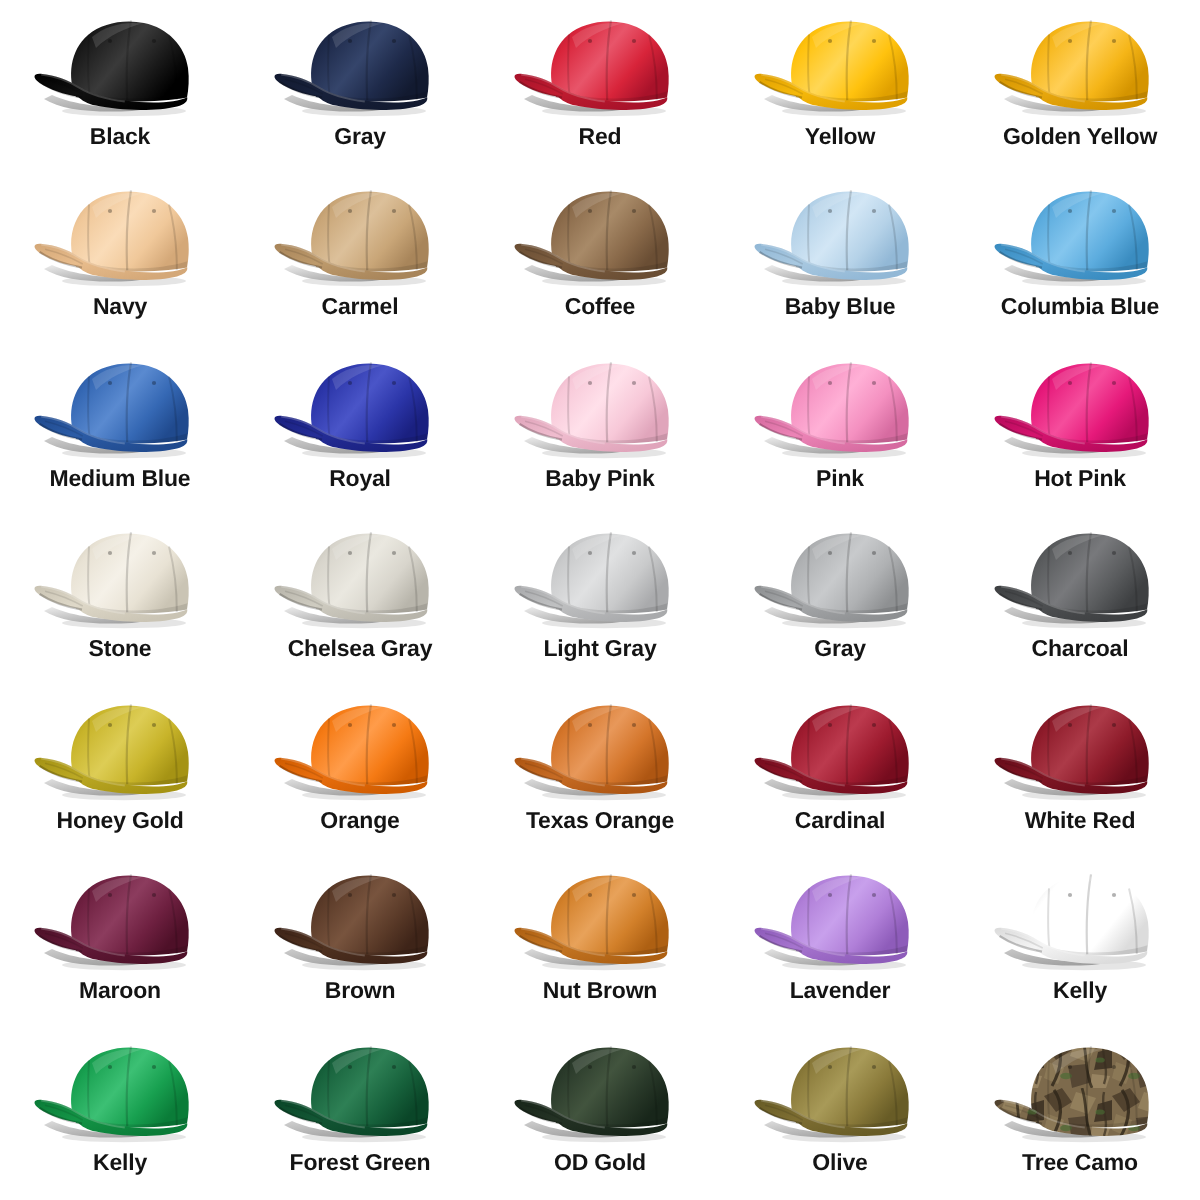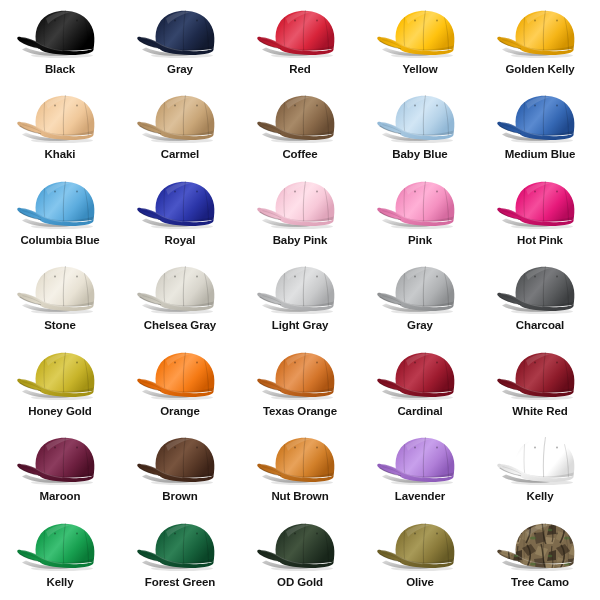--- a/index.html
+++ b/index.html
@@ -351,21 +351,21 @@
              C70,50.8 52,50.4 40,47.8 C35.6,46.8 32.8,45.2 31,43.2 Z" fill="url(#bc4)"></path>
 
     <path d="M12.6,32.3 C20.4,33.2 26.6,35.7 31.8,39
              C37,42.2 45,44.6 54.4,45.8" stroke="#fff" stroke-opacity="0.20" stroke-width="1" fill="none"></path>
 
     <path d="M11.8,36.0 C18,40.2 26,42.6 33,43.8" stroke="#000" stroke-opacity="0.22" stroke-width="1.1" fill="none"></path>
 
     <path d="M14.5,34.6 C22,36.4 28,39 33.4,42" stroke="#000" stroke-opacity="0.10" stroke-width="0.8" fill="none"></path>
   </svg>
       </div>
-      <div class="swatch-label">Golden Kelly</div>
+      <div class="swatch-label">Golden Yellow</div>
     </div>
     <div class="swatch">
       <div class="cap-wrap">
   <svg class="cap-svg" viewBox="0 0 104 56" xmlns="http://www.w3.org/2000/svg">
     <defs>
 
       <linearGradient id="gc5" x1="0" y1="0" x2="1" y2="0.55">
         <stop offset="0%" stop-color="#d4a878"></stop>
         <stop offset="22%" stop-color="#f0c89a"></stop>
         <stop offset="52%" stop-color="#fadcb8"></stop>
@@ -411,21 +411,21 @@
              C70,50.8 52,50.4 40,47.8 C35.6,46.8 32.8,45.2 31,43.2 Z" fill="url(#bc5)"></path>
 
     <path d="M12.6,32.3 C20.4,33.2 26.6,35.7 31.8,39
              C37,42.2 45,44.6 54.4,45.8" stroke="#fff" stroke-opacity="0.20" stroke-width="1" fill="none"></path>
 
     <path d="M11.8,36.0 C18,40.2 26,42.6 33,43.8" stroke="#000" stroke-opacity="0.22" stroke-width="1.1" fill="none"></path>
 
     <path d="M14.5,34.6 C22,36.4 28,39 33.4,42" stroke="#000" stroke-opacity="0.10" stroke-width="0.8" fill="none"></path>
   </svg>
       </div>
-      <div class="swatch-label">Khaki</div>
+      <div class="swatch-label">Navy</div>
     </div>
     <div class="swatch">
       <div class="cap-wrap">
   <svg class="cap-svg" viewBox="0 0 104 56" xmlns="http://www.w3.org/2000/svg">
     <defs>
 
       <linearGradient id="gc6" x1="0" y1="0" x2="1" y2="0.55">
         <stop offset="0%" stop-color="#a8855a"></stop>
         <stop offset="22%" stop-color="#c9a678"></stop>
         <stop offset="52%" stop-color="#dcc09a"></stop>
@@ -598,20 +598,80 @@
     <path d="M14.5,34.6 C22,36.4 28,39 33.4,42" stroke="#000" stroke-opacity="0.10" stroke-width="0.8" fill="none"></path>
   </svg>
       </div>
       <div class="swatch-label">Baby Blue</div>
     </div>
     <div class="swatch">
       <div class="cap-wrap">
   <svg class="cap-svg" viewBox="0 0 104 56" xmlns="http://www.w3.org/2000/svg">
     <defs>
 
+      <linearGradient id="gc10" x1="0" y1="0" x2="1" y2="0.55">
+        <stop offset="0%" stop-color="#3a8cc0"></stop>
+        <stop offset="22%" stop-color="#5cacde"></stop>
+        <stop offset="52%" stop-color="#84c6ee"></stop>
+        <stop offset="78%" stop-color="#5cacde"></stop>
+        <stop offset="100%" stop-color="#3a8cc0"></stop>
+      </linearGradient>
+      <linearGradient id="bc10" x1="0.05" y1="0" x2="0.9" y2="0.8">
+        <stop offset="0%" stop-color="#3a8cc0"></stop>
+        <stop offset="45%" stop-color="#4fa0d4"></stop>
+        <stop offset="100%" stop-color="#3a8cc0"></stop>
+      </linearGradient>
+      <linearGradient id="uc10" x1="0" y1="0" x2="0.8" y2="1">
+        <stop offset="0%" stop-color="#e0e0e0"></stop>
+        <stop offset="100%" stop-color="#9a9a9a"></stop>
+      </linearGradient>
+    </defs>
+
+    <ellipse cx="54" cy="50.5" rx="31" ry="2.6" fill="#000" opacity="0.10"></ellipse>
+
+    <path d="M14,44.5 C23,50 38,51.5 58,50.5 L74,48.5 C58,50 32,49 18,42.5 Z" fill="url(#uc10)"></path>
+
+    <path d="M30,43.5 C25.5,34 27,20 36,12.5 C43,6.5 54,4.5 64,6.5
+             C76,9 84.5,18 86,29 C86.7,34.5 86.3,39.5 85.5,43.8
+             C70,46.5 45,46.5 30,43.5 Z" fill="url(#gc10)"></path>
+
+    <path d="M57.5,5.2 C55.5,17 55,31 55.6,45.2" stroke="#000" stroke-opacity="0.17" stroke-width="1.1" fill="none"></path>
+
+    <path d="M36.5,12.2 C36,22 35.5,34 37,44.6" stroke="#000" stroke-opacity="0.13" stroke-width="1" fill="none"></path>
+
+    <path d="M76.5,12.2 C79,22 80.5,33 80.4,45" stroke="#000" stroke-opacity="0.13" stroke-width="1" fill="none"></path>
+
+    <path d="M38,13.5 C45,7.5 55,5.6 63,6.8 C55,9 46,13 40,19 Z" fill="#fff" opacity="0.13"></path>
+
+    <path d="M30,40 C46,45.5 70,45.5 85.7,40.6 L85.5,43.8
+             C70,46.6 45,46.6 30,43.5 Z" fill="#000" opacity="0.10"></path>
+
+    <circle cx="47" cy="15.5" r="1.05" fill="#000" opacity="0.30"></circle>
+    <circle cx="69" cy="15.5" r="1.05" fill="#000" opacity="0.30"></circle>
+
+    <path d="M31,43.2 C24,42.2 17,40 11.5,36.2 C8.2,33.9 8.6,31.6 12.4,31.9
+             C20,32.6 26,35 31.2,38.2 C36,41.2 44,44 54,45.3
+             C68,47 80,46.4 85.6,43.6 C86,45.6 84.4,47.2 80.5,48.2
+             C70,50.8 52,50.4 40,47.8 C35.6,46.8 32.8,45.2 31,43.2 Z" fill="url(#bc10)"></path>
+
+    <path d="M12.6,32.3 C20.4,33.2 26.6,35.7 31.8,39
+             C37,42.2 45,44.6 54.4,45.8" stroke="#fff" stroke-opacity="0.20" stroke-width="1" fill="none"></path>
+
+    <path d="M11.8,36.0 C18,40.2 26,42.6 33,43.8" stroke="#000" stroke-opacity="0.22" stroke-width="1.1" fill="none"></path>
+
+    <path d="M14.5,34.6 C22,36.4 28,39 33.4,42" stroke="#000" stroke-opacity="0.10" stroke-width="0.8" fill="none"></path>
+  </svg>
+      </div>
+      <div class="swatch-label">Columbia Blue</div>
+    </div>
+    <div class="swatch">
+      <div class="cap-wrap">
+  <svg class="cap-svg" viewBox="0 0 104 56" xmlns="http://www.w3.org/2000/svg">
+    <defs>
+
       <linearGradient id="gc9" x1="0" y1="0" x2="1" y2="0.55">
         <stop offset="0%" stop-color="#204a8e"></stop>
         <stop offset="22%" stop-color="#3568b4"></stop>
         <stop offset="52%" stop-color="#5a8ad0"></stop>
         <stop offset="78%" stop-color="#3568b4"></stop>
         <stop offset="100%" stop-color="#204a8e"></stop>
       </linearGradient>
       <linearGradient id="bc9" x1="0.05" y1="0" x2="0.9" y2="0.8">
         <stop offset="0%" stop-color="#204a8e"></stop>
         <stop offset="45%" stop-color="#2c5ca6"></stop>
@@ -652,80 +712,20 @@
 
     <path d="M12.6,32.3 C20.4,33.2 26.6,35.7 31.8,39
              C37,42.2 45,44.6 54.4,45.8" stroke="#fff" stroke-opacity="0.20" stroke-width="1" fill="none"></path>
 
     <path d="M11.8,36.0 C18,40.2 26,42.6 33,43.8" stroke="#000" stroke-opacity="0.22" stroke-width="1.1" fill="none"></path>
 
     <path d="M14.5,34.6 C22,36.4 28,39 33.4,42" stroke="#000" stroke-opacity="0.10" stroke-width="0.8" fill="none"></path>
   </svg>
       </div>
       <div class="swatch-label">Medium Blue</div>
-    </div>
-    <div class="swatch">
-      <div class="cap-wrap">
-  <svg class="cap-svg" viewBox="0 0 104 56" xmlns="http://www.w3.org/2000/svg">
-    <defs>
-
-      <linearGradient id="gc10" x1="0" y1="0" x2="1" y2="0.55">
-        <stop offset="0%" stop-color="#3a8cc0"></stop>
-        <stop offset="22%" stop-color="#5cacde"></stop>
-        <stop offset="52%" stop-color="#84c6ee"></stop>
-        <stop offset="78%" stop-color="#5cacde"></stop>
-        <stop offset="100%" stop-color="#3a8cc0"></stop>
-      </linearGradient>
-      <linearGradient id="bc10" x1="0.05" y1="0" x2="0.9" y2="0.8">
-        <stop offset="0%" stop-color="#3a8cc0"></stop>
-        <stop offset="45%" stop-color="#4fa0d4"></stop>
-        <stop offset="100%" stop-color="#3a8cc0"></stop>
-      </linearGradient>
-      <linearGradient id="uc10" x1="0" y1="0" x2="0.8" y2="1">
-        <stop offset="0%" stop-color="#e0e0e0"></stop>
-        <stop offset="100%" stop-color="#9a9a9a"></stop>
-      </linearGradient>
-    </defs>
-
-    <ellipse cx="54" cy="50.5" rx="31" ry="2.6" fill="#000" opacity="0.10"></ellipse>
-
-    <path d="M14,44.5 C23,50 38,51.5 58,50.5 L74,48.5 C58,50 32,49 18,42.5 Z" fill="url(#uc10)"></path>
-
-    <path d="M30,43.5 C25.5,34 27,20 36,12.5 C43,6.5 54,4.5 64,6.5
-             C76,9 84.5,18 86,29 C86.7,34.5 86.3,39.5 85.5,43.8
-             C70,46.5 45,46.5 30,43.5 Z" fill="url(#gc10)"></path>
-
-    <path d="M57.5,5.2 C55.5,17 55,31 55.6,45.2" stroke="#000" stroke-opacity="0.17" stroke-width="1.1" fill="none"></path>
-
-    <path d="M36.5,12.2 C36,22 35.5,34 37,44.6" stroke="#000" stroke-opacity="0.13" stroke-width="1" fill="none"></path>
-
-    <path d="M76.5,12.2 C79,22 80.5,33 80.4,45" stroke="#000" stroke-opacity="0.13" stroke-width="1" fill="none"></path>
-
-    <path d="M38,13.5 C45,7.5 55,5.6 63,6.8 C55,9 46,13 40,19 Z" fill="#fff" opacity="0.13"></path>
-
-    <path d="M30,40 C46,45.5 70,45.5 85.7,40.6 L85.5,43.8
-             C70,46.6 45,46.6 30,43.5 Z" fill="#000" opacity="0.10"></path>
-
-    <circle cx="47" cy="15.5" r="1.05" fill="#000" opacity="0.30"></circle>
-    <circle cx="69" cy="15.5" r="1.05" fill="#000" opacity="0.30"></circle>
-
-    <path d="M31,43.2 C24,42.2 17,40 11.5,36.2 C8.2,33.9 8.6,31.6 12.4,31.9
-             C20,32.6 26,35 31.2,38.2 C36,41.2 44,44 54,45.3
-             C68,47 80,46.4 85.6,43.6 C86,45.6 84.4,47.2 80.5,48.2
-             C70,50.8 52,50.4 40,47.8 C35.6,46.8 32.8,45.2 31,43.2 Z" fill="url(#bc10)"></path>
-
-    <path d="M12.6,32.3 C20.4,33.2 26.6,35.7 31.8,39
-             C37,42.2 45,44.6 54.4,45.8" stroke="#fff" stroke-opacity="0.20" stroke-width="1" fill="none"></path>
-
-    <path d="M11.8,36.0 C18,40.2 26,42.6 33,43.8" stroke="#000" stroke-opacity="0.22" stroke-width="1.1" fill="none"></path>
-
-    <path d="M14.5,34.6 C22,36.4 28,39 33.4,42" stroke="#000" stroke-opacity="0.10" stroke-width="0.8" fill="none"></path>
-  </svg>
-      </div>
-      <div class="swatch-label">Columbia Blue</div>
     </div>
     <div class="swatch">
       <div class="cap-wrap">
   <svg class="cap-svg" viewBox="0 0 104 56" xmlns="http://www.w3.org/2000/svg">
     <defs>
 
       <linearGradient id="gc11" x1="0" y1="0" x2="1" y2="0.55">
         <stop offset="0%" stop-color="#1a2080"></stop>
         <stop offset="22%" stop-color="#2b35a8"></stop>
         <stop offset="52%" stop-color="#4a55c8"></stop>

